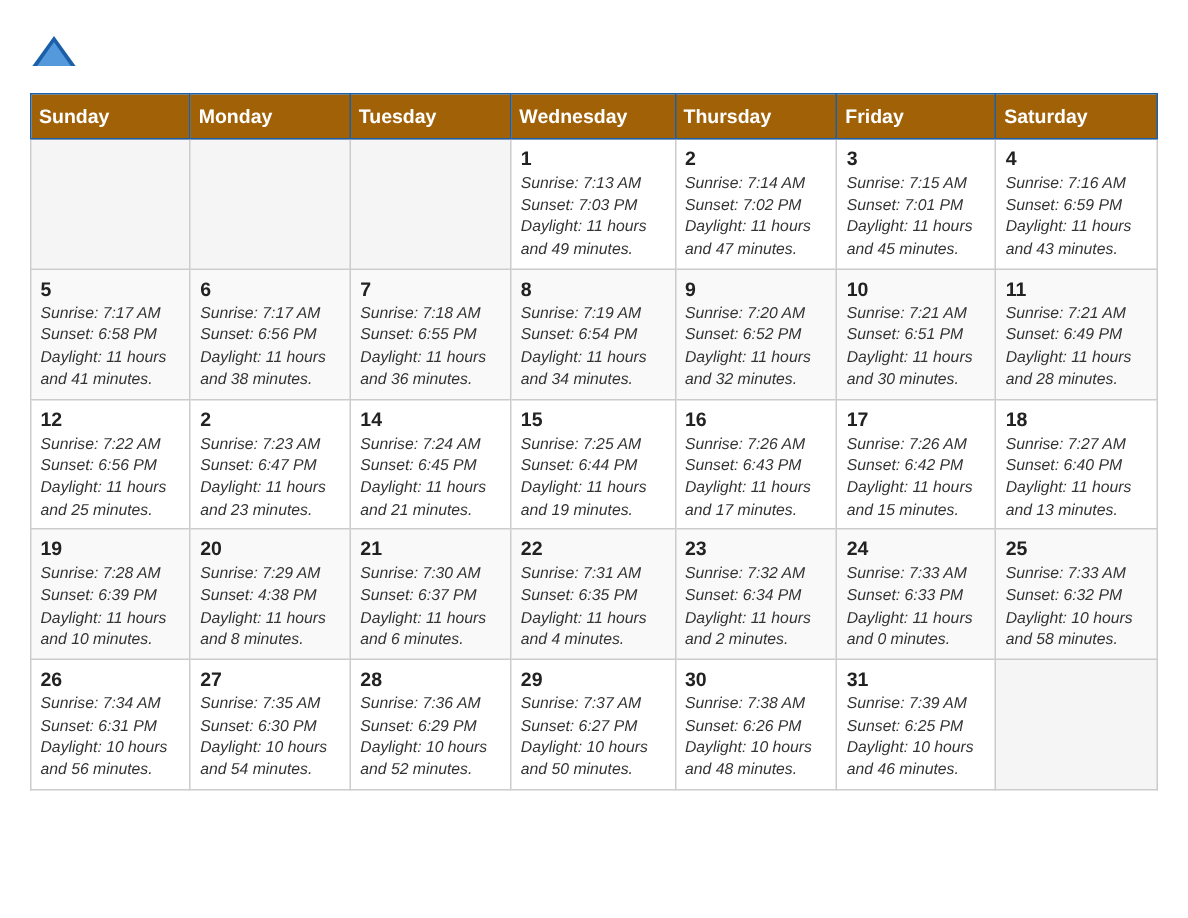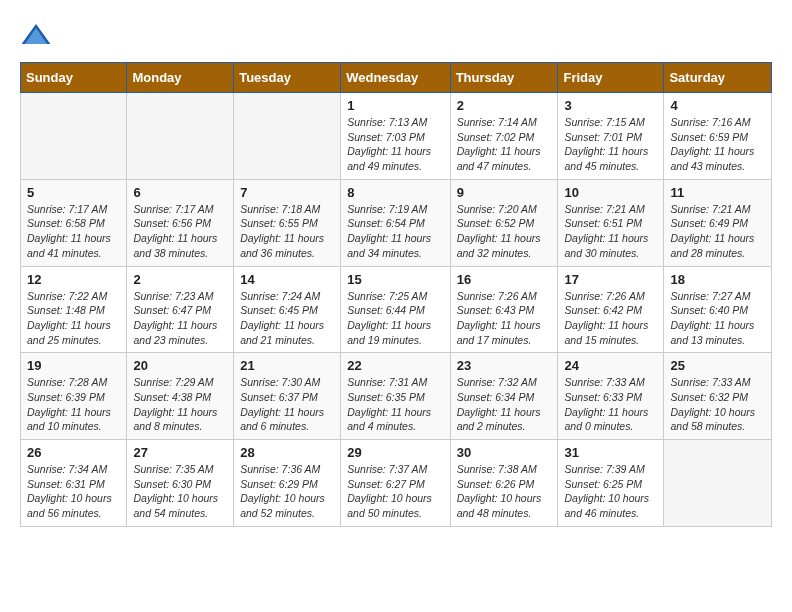--- a/index.html
+++ b/index.html
@@ -202,21 +202,21 @@
           <span class="day-number">11</span>
           <div class="day-info">Sunrise: 7:21 AM
 Sunset: 6:49 PM
 Daylight: 11 hours and 28 minutes.</div>
         </td>
       </tr>
       <tr>
         <td>
           <span class="day-number">12</span>
           <div class="day-info">Sunrise: 7:22 AM
-Sunset: 1:48 PM
+Sunset: 6:56 PM
 Daylight: 11 hours and 25 minutes.</div>
         </td>
         <td>
           <span class="day-number">2</span>
           <div class="day-info">Sunrise: 7:23 AM
 Sunset: 6:47 PM
 Daylight: 11 hours and 23 minutes.</div>
         </td>
         <td>
           <span class="day-number">14</span>

